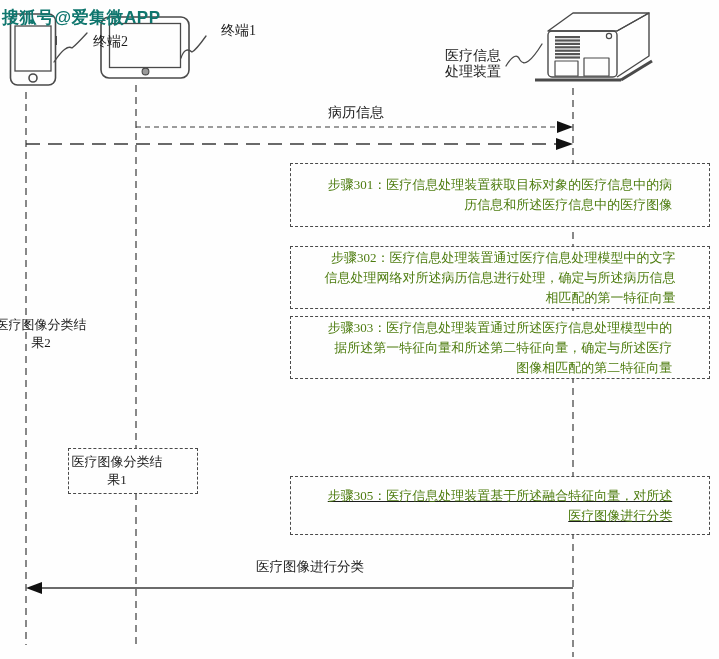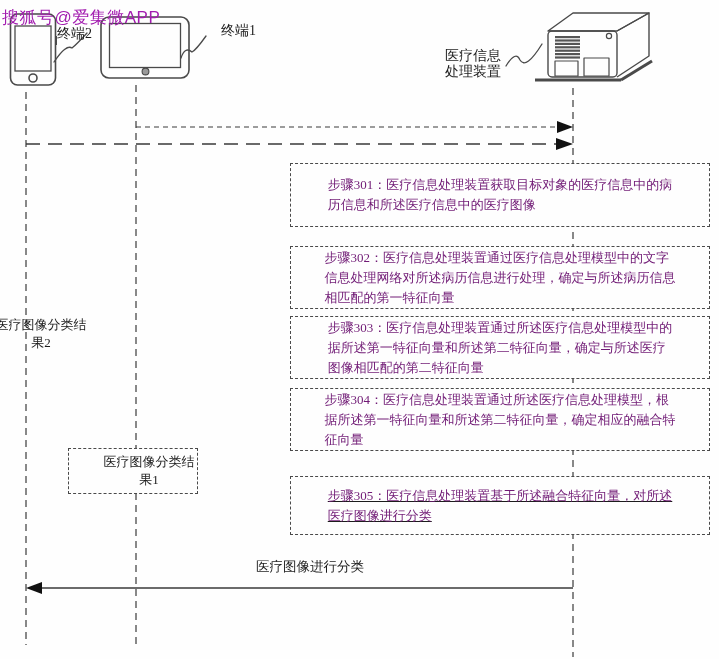--- a/index.html
+++ b/index.html
@@ -9,41 +9,41 @@
     background:#fefefe;
     overflow:hidden;
     font-family:"Liberation Serif","DejaVu Serif",serif;
     color:#1c1c1c;
   }
   #wires{position:absolute;left:0;top:0;z-index:1;}
   .txt{position:absolute;z-index:3;white-space:pre-line;}
   .watermark{
     position:absolute;left:2px;top:6px;z-index:6;
     font-family:"Liberation Sans","DejaVu Sans",sans-serif;
-    font-weight:normal;font-size:17px;letter-spacing:0.5px;color:#a21caf;
+    font-weight:bold;font-size:17px;letter-spacing:0.5px;color:#0f766e;
   }
   .actor-label{font-size:14px;line-height:17px;}
   .server-label{font-size:14px;line-height:16px;text-align:center;}
   .msg-label{font-size:14px;text-align:center;}
   .result-label{font-size:13px;line-height:18px;text-align:center;}
   .step-box{
     position:absolute;left:290px;width:420px;z-index:2;
     box-sizing:border-box;
     border:1.2px dashed #4a4a4a;
     background:#fefefe;
     display:flex;align-items:center;justify-content:center;
   }
   .step-text{
-    font-size:13px;line-height:20px;text-align:left;
-    white-space:pre-line;color:#701a75;
+    font-size:13px;line-height:20px;text-align:right;
+    white-space:pre-line;color:#4d7c0f;
   }
   .result-box{
     position:absolute;left:68px;top:448px;width:130px;height:46px;z-index:2;
     box-sizing:border-box;border:1.2px dashed #4a4a4a;background:#fefefe;
-    display:flex;align-items:center;justify-content:flex-end;
+    display:flex;align-items:center;justify-content:flex-start;
   }
   .result-box span{display:block;width:96px;}
 </style>
 </head>
 <body>
 
 <div id="canvas">
 
   <svg id="wires" width="719" height="659" viewBox="0 0 719 659">
     <g stroke="#3a3a3a" fill="none" stroke-width="1.2">
@@ -99,25 +99,26 @@
 
     <g stroke="#4a4a4a" fill="none" stroke-width="1.3" stroke-linecap="round">
       <path d="M87 33 Q76 45 72 48 Q66 44 54 62"></path>
       <path d="M206 36 Q196 50 192 52 Q185 46 181 58"></path>
       <path d="M506 66 Q516 50 520 60 Q526 70 542 44"></path>
     </g>
   </svg>
 
   <div class="watermark">搜狐号@爱集微APP</div>
 
-  <div class="txt actor-label" style="left:57px;top:25px;">终端2</div>
+  <div class="txt actor-label" style="left:57px;top:33px;padding-left:36px;">终端2</div>
   <div class="txt actor-label" style="left:197px;top:22px;margin-left:24px;">终端1</div>
   <div class="txt server-label" style="left:441px;top:48px;width:64px;">医疗信息
 处理装置</div>
 
+  <div class="txt msg-label" style="left:300px;top:104px;width:112px;">病历信息</div>
   <div class="txt result-label" style="left:-9px;top:316px;width:100px;">医疗图像分类结果2</div>
   <div class="txt msg-label" style="left:235px;top:558px;width:150px;font-size:13.5px;">医疗图像进行分类</div>
 
   <div class="result-box">
     <span class="result-label">医疗图像分类结果1</span>
   </div>
 
   <div class="step-box" style="top:163px;height:64px;">
     <div class="step-text">步骤301：医疗信息处理装置获取目标对象的医疗信息中的病
 历信息和所述医疗信息中的医疗图像</div>
@@ -125,23 +126,18 @@
   <div class="step-box" style="top:246px;height:63px;">
     <div class="step-text">步骤302：医疗信息处理装置通过医疗信息处理模型中的文字
 信息处理网络对所述病历信息进行处理，确定与所述病历信息
 相匹配的第一特征向量</div>
   </div>
   <div class="step-box" style="top:316px;height:63px;">
     <div class="step-text">步骤303：医疗信息处理装置通过所述医疗信息处理模型中的
 据所述第一特征向量和所述第二特征向量，确定与所述医疗
 图像相匹配的第二特征向量</div>
   </div>
-  <div class="step-box" style="top:388px;height:63px;">
-    <div class="step-text">步骤304：医疗信息处理装置通过所述医疗信息处理模型，根
-据所述第一特征向量和所述第二特征向量，确定相应的融合特
-征向量</div>
-  </div>
   <div class="step-box" style="top:476px;height:59px;text-decoration:underline;">
     <div class="step-text">步骤305：医疗信息处理装置基于所述融合特征向量，对所述
 医疗图像进行分类</div>
   </div>
 
 </div>
 
 </body></html>

